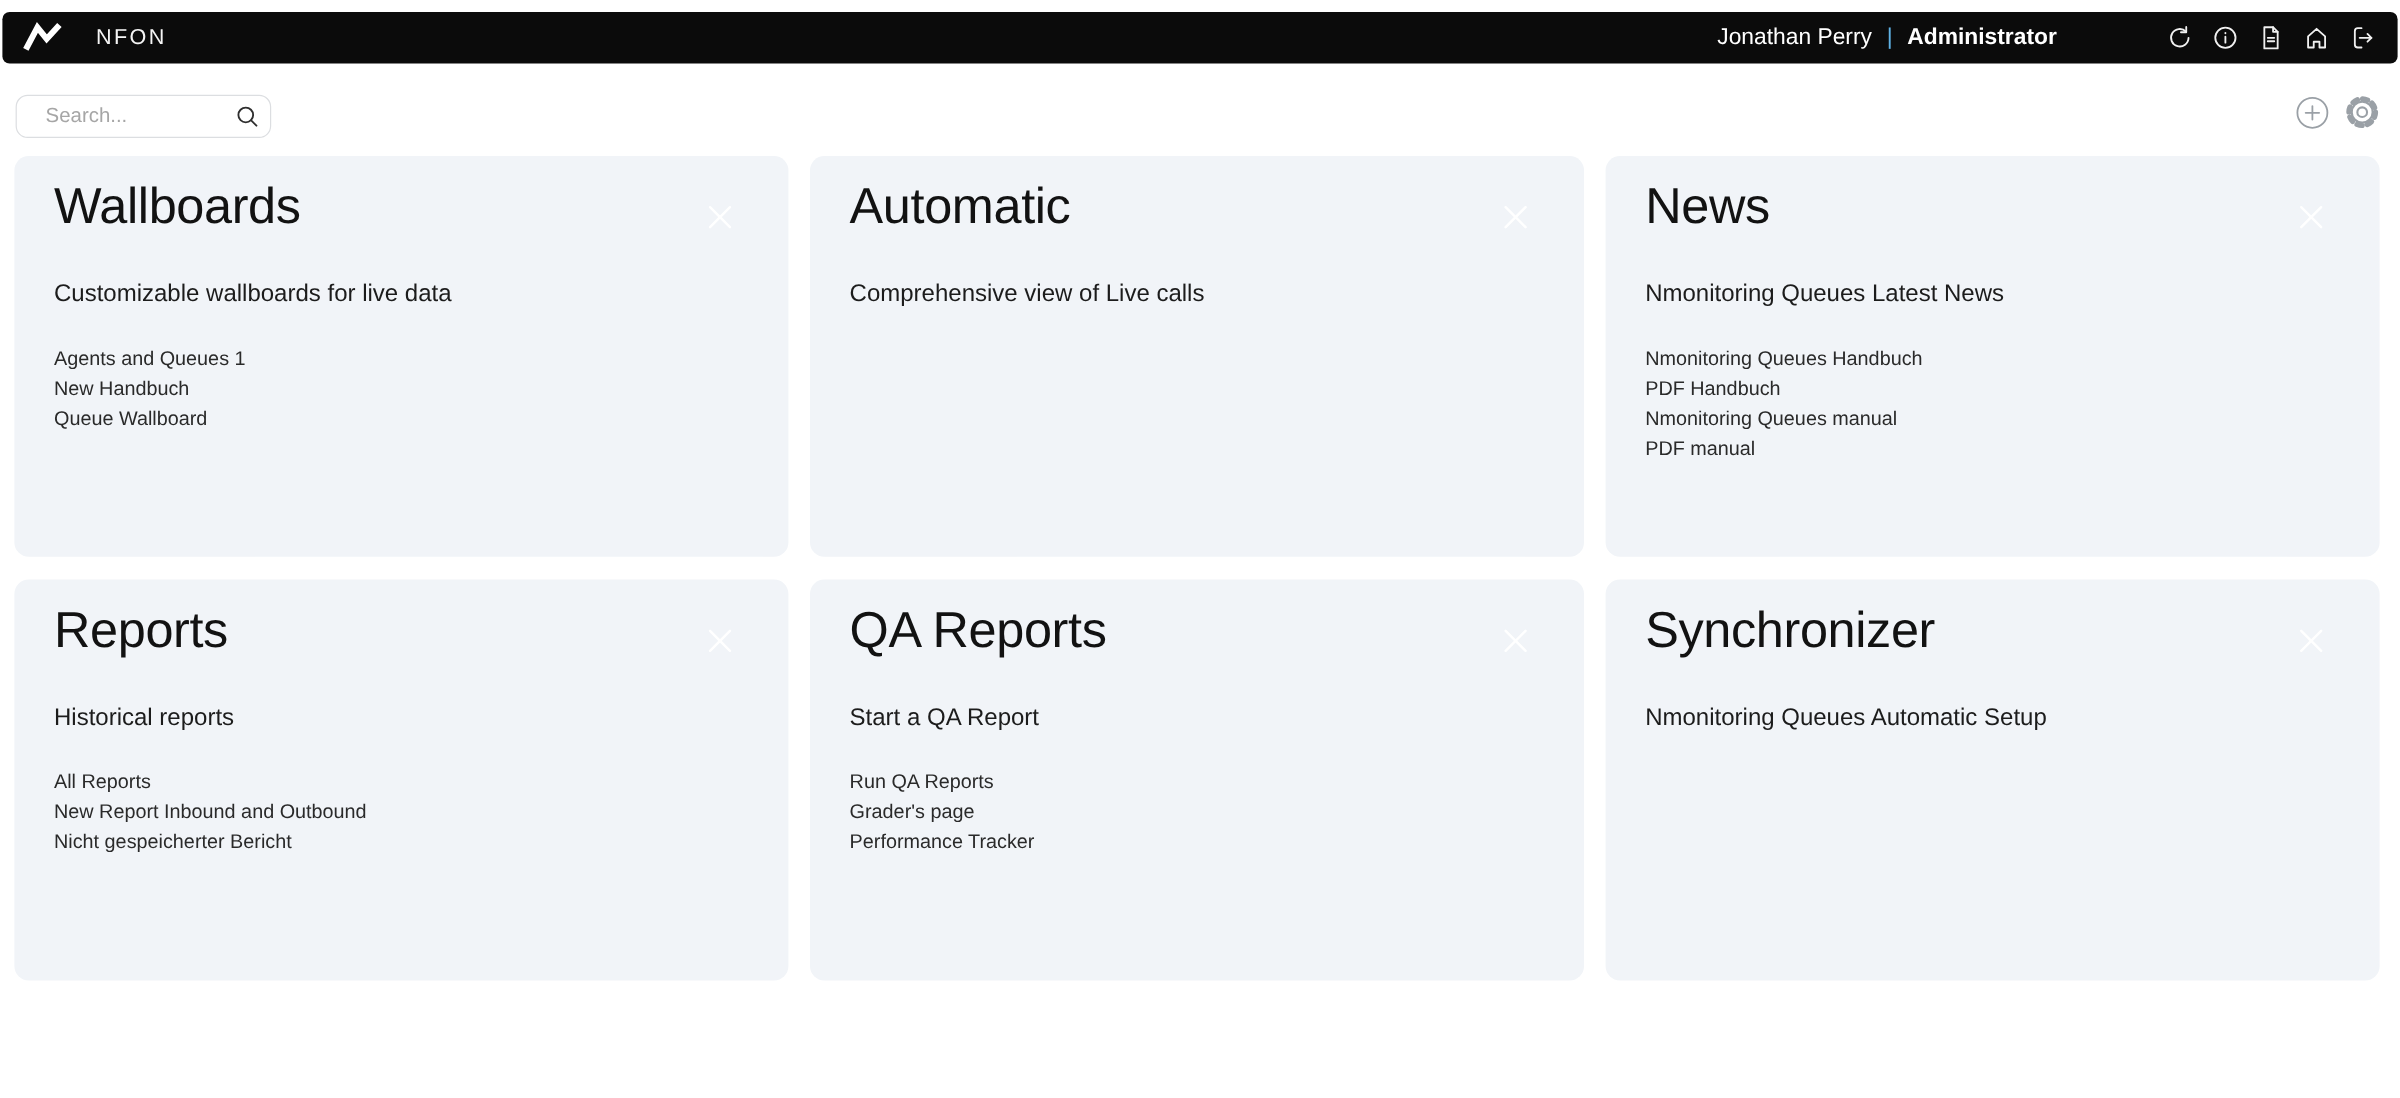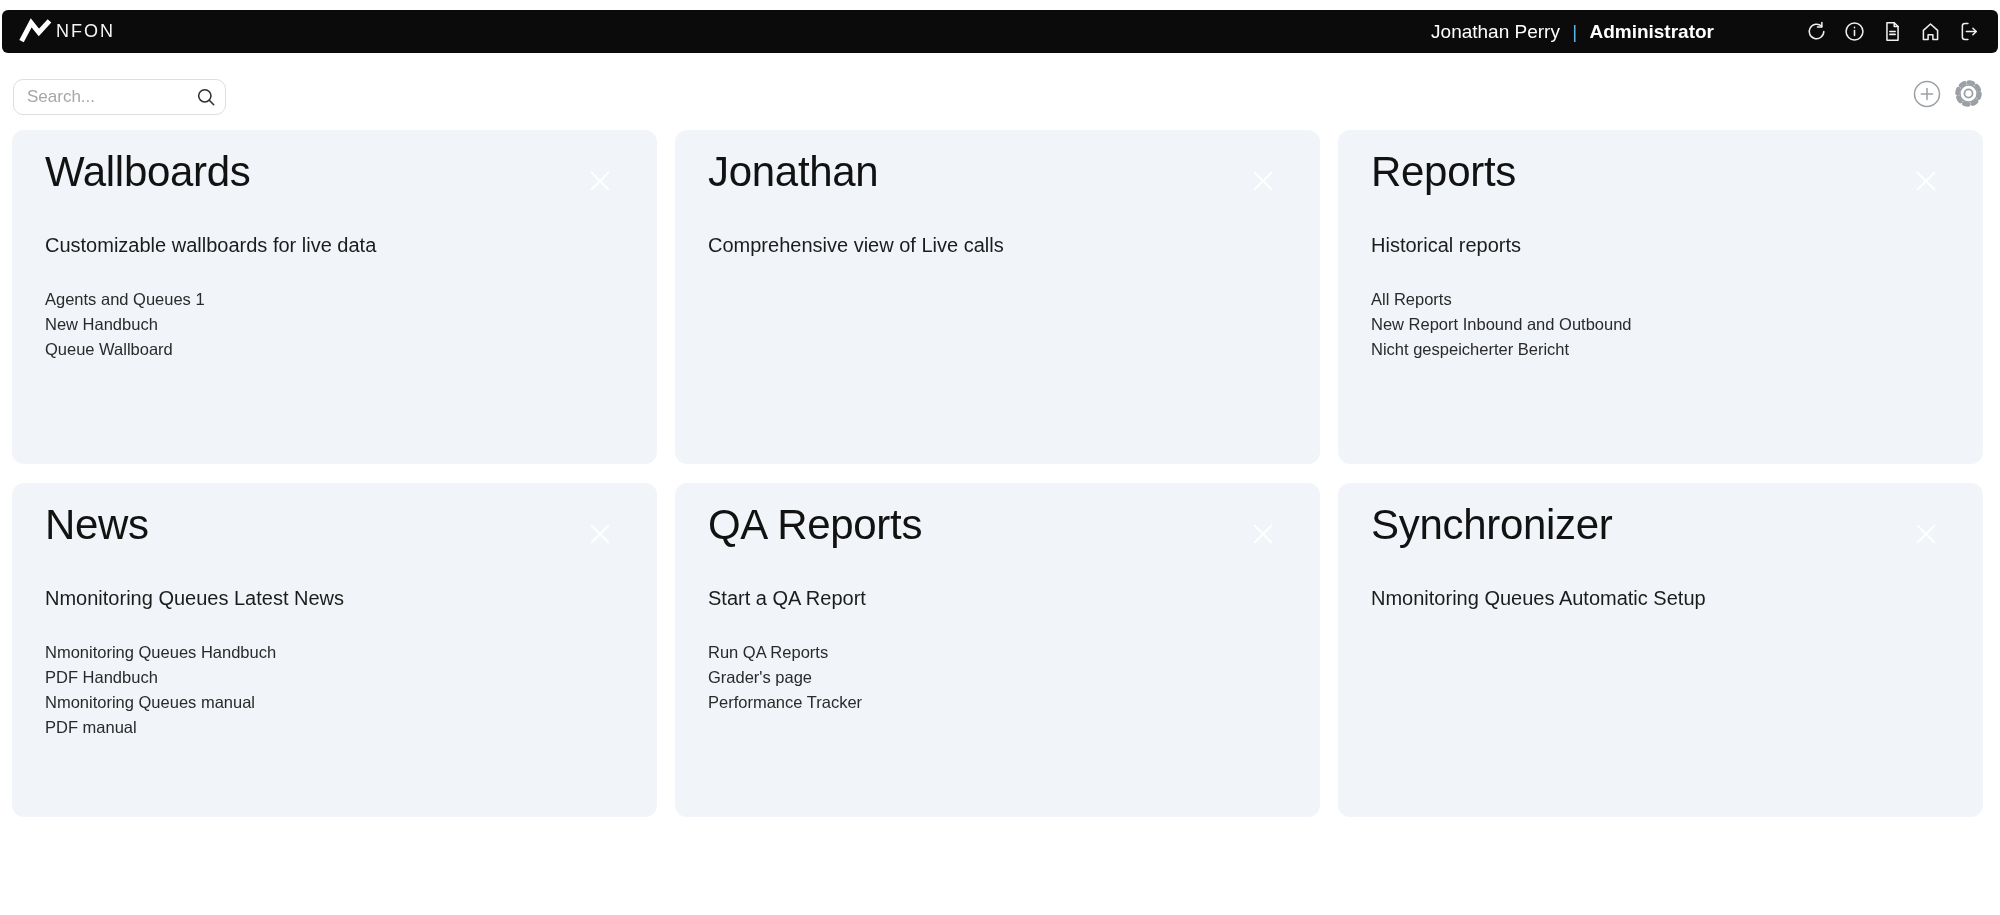--- a/index.html
+++ b/index.html
@@ -14,41 +14,41 @@
   }
 
   
   .topbar {
     position: absolute; left: 2px; right: 2px; top: 10px; height: 43px;
     background: #0b0b0b;
     border-radius: 6px;
     display: flex; align-items: center;
     padding: 0 18px 0 16px;
   }
-  .brand { display: flex; align-items: center; gap: 2px; }
+  .brand { display: flex; align-items: center; gap: 26px; }
   .brand-name {
     color: #f5f5f5; font-size: 18px; letter-spacing: 2px; font-weight: 400;
   }
   .topbar-right { margin-left: auto; display: flex; align-items: center; gap: 90px; }
   .userinfo { color: #ffffff; font-size: 19px; white-space: nowrap; }
   .userinfo .sep { color: #5fb2e5; margin: 0 7px; font-weight: 400; }
   .userinfo .role { font-weight: 700; }
   .topbar-icons { display: flex; align-items: center; gap: 14px; }
   .tb-btn {
     width: 24px; height: 24px; padding: 0; border: 0; background: transparent;
     display: flex; align-items: center; justify-content: center; cursor: pointer;
   }
   .tb-btn svg { stroke: #f0f0f0; fill: none; stroke-width: 1.6; stroke-linecap: round; stroke-linejoin: round; }
 
   
   .search-wrap { position: absolute; left: 13px; top: 79px; width: 213px; height: 36px; }
   .search-wrap input {
     width: 100%; height: 100%;
     border: 1px solid #dcdee1; border-radius: 10px;
-    padding: 0 40px 0 13px;
+    padding: 0 40px 0 24px;
     font-family: "Liberation Sans", sans-serif;
     font-size: 17px; color: #333333; background: #ffffff; outline: none;
   }
   .search-wrap input::placeholder { color: #a6a6a6; }
   .search-icon { position: absolute; right: 9px; top: 7px; width: 22px; height: 22px; cursor: pointer; }
   .search-icon svg { stroke: #2f2f2f; fill: none; stroke-width: 1.7; stroke-linecap: round; }
 
   .toolbar-actions {
     position: absolute; top: 79px; right: 17px;
     display: flex; align-items: center; gap: 13px;
@@ -209,40 +209,22 @@
 
   <article class="card">
     <button class="close-btn">
       <span style="display:flex;">
         <svg width="24" height="24" viewBox="0 0 26 26">
             <line x1="4" y1="4" x2="22" y2="22"></line>
             <line x1="22" y1="4" x2="4" y2="22"></line>
           </svg>
       </span>
     </button>
-    <h2 class="card-title">Jonathan</h2>
+    <h2 class="card-title">Automatic</h2>
     <div class="card-subtitle">Comprehensive view of Live calls</div>
-  </article>
-
-  <article class="card">
-    <button class="close-btn">
-      <span style="display:flex;">
-        <svg width="24" height="24" viewBox="0 0 26 26">
-            <line x1="4" y1="4" x2="22" y2="22"></line>
-            <line x1="22" y1="4" x2="4" y2="22"></line>
-          </svg>
-      </span>
-    </button>
-    <h2 class="card-title">Reports</h2>
-    <div class="card-subtitle">Historical reports</div>
-    <div class="card-links">
-      <div class="card-link">All Reports</div>
-      <div class="card-link">New Report Inbound and Outbound</div>
-      <div class="card-link">Nicht gespeicherter Bericht</div>
-    </div>
   </article>
 
   <article class="card">
     <button class="close-btn">
       <span style="display:flex;">
         <svg width="24" height="24" viewBox="0 0 26 26">
             <line x1="4" y1="4" x2="22" y2="22"></line>
             <line x1="22" y1="4" x2="4" y2="22"></line>
           </svg>
       </span>
@@ -259,20 +241,38 @@
 
   <article class="card">
     <button class="close-btn">
       <span style="display:flex;">
         <svg width="24" height="24" viewBox="0 0 26 26">
             <line x1="4" y1="4" x2="22" y2="22"></line>
             <line x1="22" y1="4" x2="4" y2="22"></line>
           </svg>
       </span>
     </button>
+    <h2 class="card-title">Reports</h2>
+    <div class="card-subtitle">Historical reports</div>
+    <div class="card-links">
+      <div class="card-link">All Reports</div>
+      <div class="card-link">New Report Inbound and Outbound</div>
+      <div class="card-link">Nicht gespeicherter Bericht</div>
+    </div>
+  </article>
+
+  <article class="card">
+    <button class="close-btn">
+      <span style="display:flex;">
+        <svg width="24" height="24" viewBox="0 0 26 26">
+            <line x1="4" y1="4" x2="22" y2="22"></line>
+            <line x1="22" y1="4" x2="4" y2="22"></line>
+          </svg>
+      </span>
+    </button>
     <h2 class="card-title">QA Reports</h2>
     <div class="card-subtitle">Start a QA Report</div>
     <div class="card-links">
       <div class="card-link">Run QA Reports</div>
       <div class="card-link">Grader's page</div>
       <div class="card-link">Performance Tracker</div>
     </div>
   </article>
 
   <article class="card">

